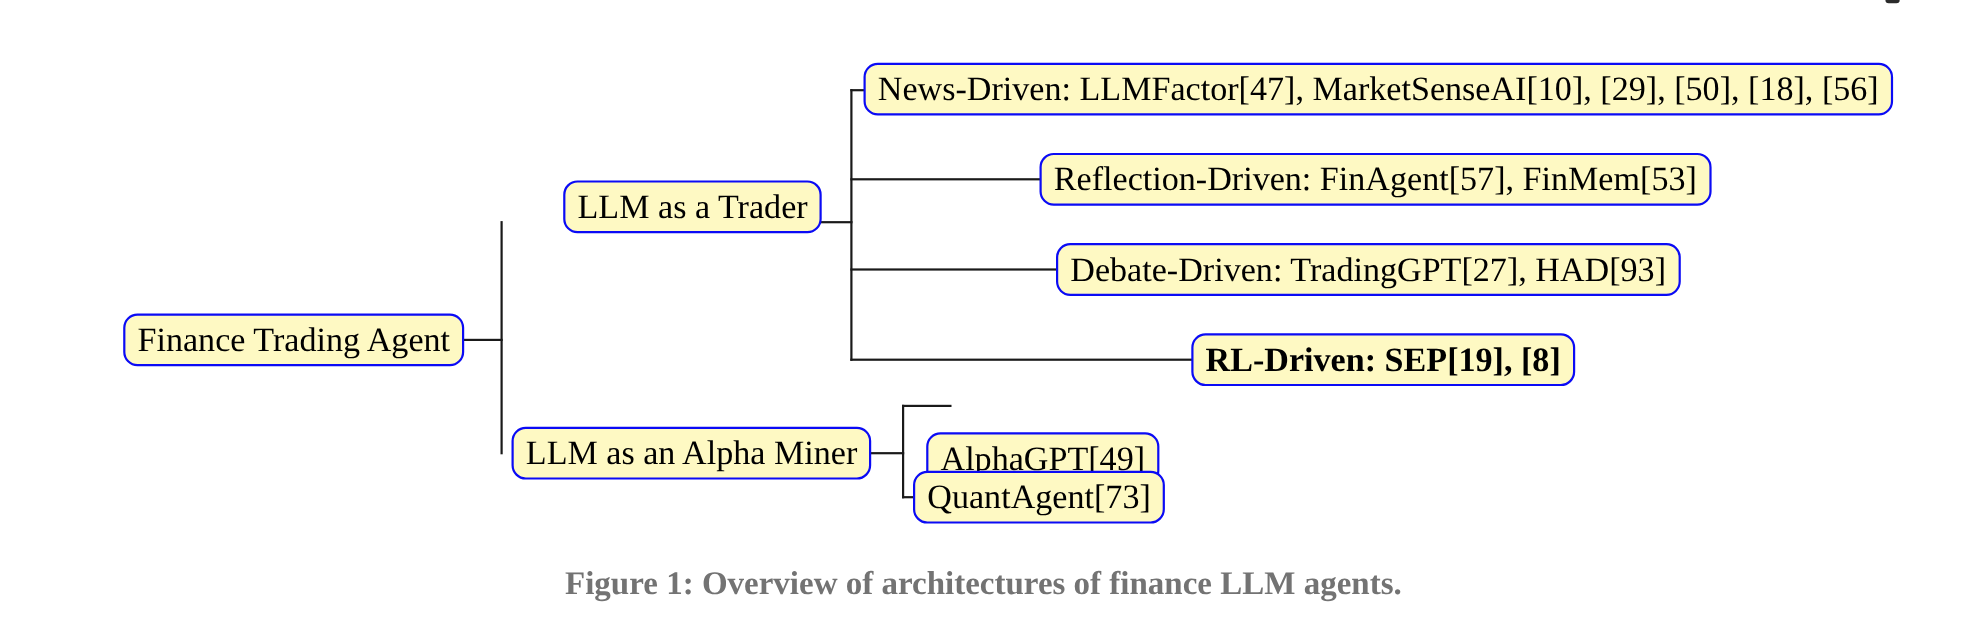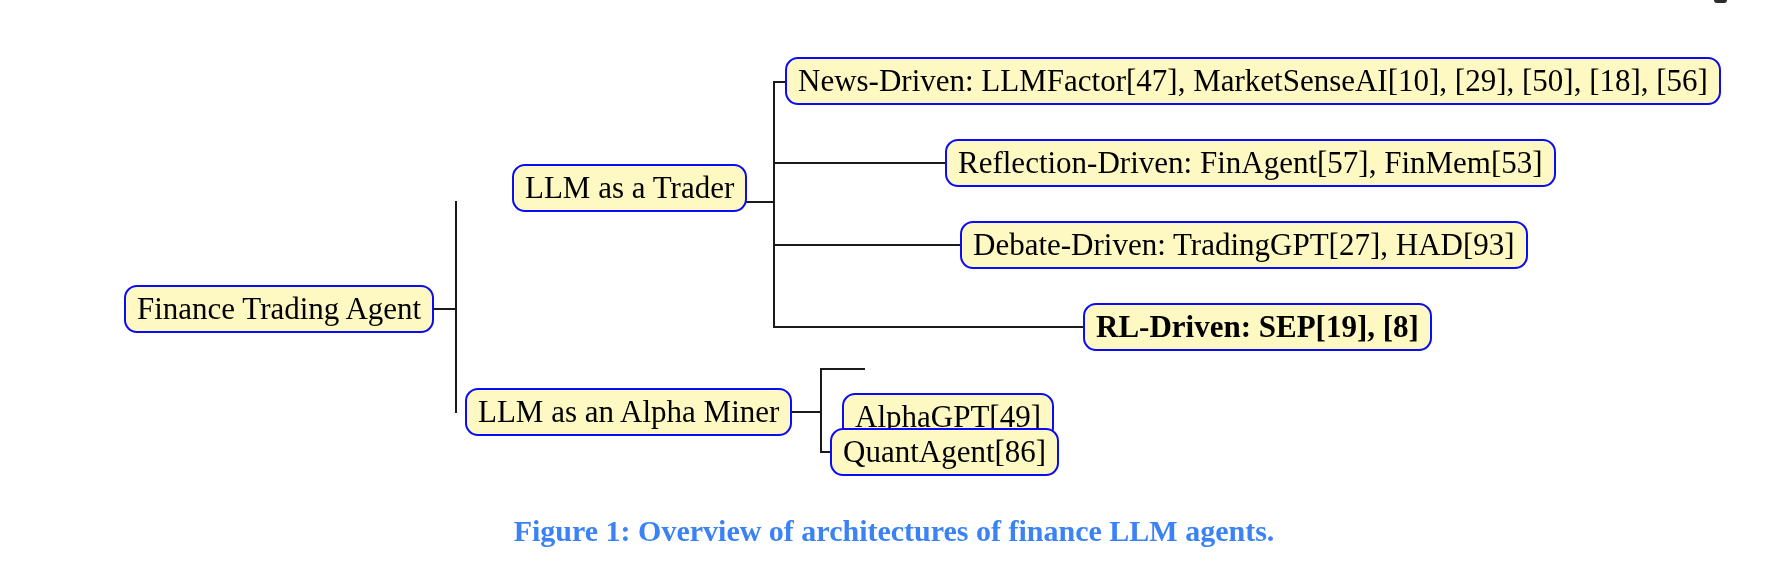--- a/index.html
+++ b/index.html
@@ -40,21 +40,21 @@
   
   .caption {
     position: absolute;
     left: 0;
     right: 0;
     top: 512px;
     text-align: center;
     font-size: 30px;
     line-height: 38px;
     font-weight: bold;
-    color: #3b82f6;
+    color: #737373;
     font-family: "Liberation Serif", serif;
   }
   
   .edge-artifact {
     position: absolute;
     left: 1714px;
     top: 0;
     width: 13px;
     height: 3px;
     background: #2b2b2b;
@@ -75,35 +75,35 @@
   <div class="h-line" style="left:773px; top:81px; width:40px;"></div>
   <div class="h-line" style="left:773px; top:162px; width:190px;"></div>
   <div class="h-line" style="left:773px; top:244px; width:205px;"></div>
   <div class="h-line" style="left:773px; top:326px; width:330px;"></div>
 
   <div class="h-line" style="left:760px; top:411px; width:62px;"></div>
   <div class="v-line" style="left:820px; top:368px; height:85px;"></div>
   <div class="h-line" style="left:820px; top:368px; width:45px;"></div>
   <div class="h-line" style="left:820px; top:451px; width:35px;"></div>
 
-  <div class="node" style="left:124px; top:285px;">Finance Trading Agent</div>
+  <div class="node" style="left:112px; top:285px;">Finance Trading Agent</div>
 
   <div class="node" style="left:512px; top:164px;">LLM as a Trader</div>
 
   <div class="node" style="left:465px; top:388px;text-align:right;">LLM as an Alpha Miner</div>
 
   <div class="node" style="left:785px; top:57px;">News-Driven: LLMFactor[47], MarketSenseAI[10], [29], [50], [18], [56]</div>
 
   <div class="node" style="left:945px; top:139px;text-align:right;">Reflection-Driven: FinAgent[57], FinMem[53]</div>
 
   <div class="node" style="left:960px; top:221px;">Debate-Driven: TradingGPT[27], HAD[93]</div>
 
   <div class="node" style="left:1083px; top:303px;font-weight:bold;">RL-Driven: SEP[19], [8]</div>
 
   <div class="node" style="left:842px; top:345px;margin-top:48px;">AlphaGPT[49]</div>
 
-  <div class="node" style="left:830px; top:428px;">QuantAgent[86]</div>
+  <div class="node" style="left:830px; top:428px;">QuantAgent[73]</div>
 
   <div class="caption">Figure 1: Overview of architectures of finance LLM agents.</div>
 
   <div class="edge-artifact"></div>
 
 </div>
 
 </body></html>

